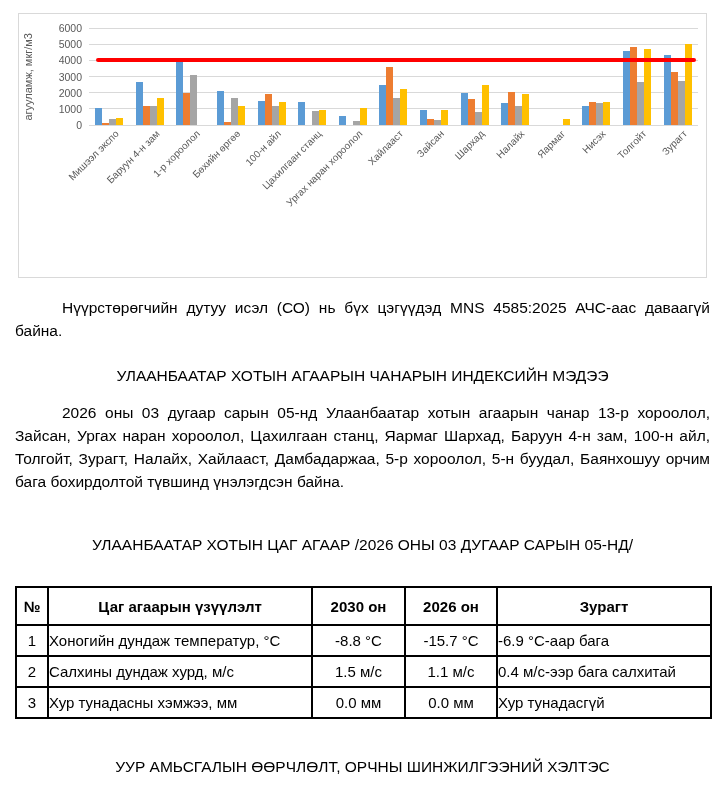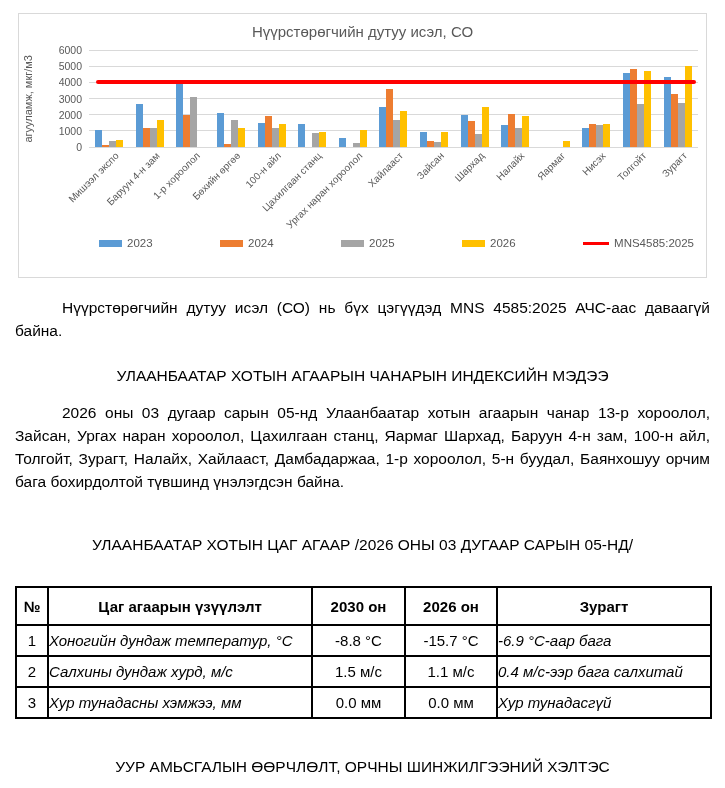--- a/index.html
+++ b/index.html
@@ -56,30 +56,29 @@
   }
   table.weather th, table.weather td { border: 2px solid #000; font-size: 15px; padding: 0; }
   table.weather th { font-weight: bold; height: 38px; text-align: center; }
   table.weather td { height: 31px; }
   .col-num { width: 32px; }
   .col-ind { width: 264px; }
   .col-y1  { width: 93px; }
   .col-y2  { width: 92px; }
   .col-note{ width: 214px; }
   td.center { text-align: center; }
-  td.padded { padding-left: 9px; text-align: left; font-style: italic; }
+  td.padded { padding-left: 9px; text-align: left; }
   
   .footer { margin-top: 36px; text-align: center; font-size: 15.5px; line-height: 23px; }
   .caret { display: inline-block; width: 0; height: 15px; border-left: 1px solid #000; vertical-align: -2px; margin-right: 1px; }
 </style>
 </head>
 <body>
 
 <div class="chart-frame">
-  <div class="chart-title">Нүүрстөрөгчийн дутуу исэл, СО</div>
   <div class="chart-body">
     <div class="y-axis-title">
       <span>агууламж, мкг/м3</span>
     </div>
     <div class="y-ticks" id="y-ticks">
         <div class="y-tick" style="bottom: calc(0% - 6px);">0</div>
         <div class="y-tick" style="bottom: calc(16.6667% - 6px);">1000</div>
         <div class="y-tick" style="bottom: calc(33.3333% - 6px);">2000</div>
         <div class="y-tick" style="bottom: calc(50% - 6px);">3000</div>
         <div class="y-tick" style="bottom: calc(66.6667% - 6px); margin-left: 20px;">4000</div>
@@ -229,48 +228,26 @@
       <div class="x-label-anchor" style="left: 83.4667%;">
         <span class="x-label">Нисэх</span>
       </div>
       <div class="x-label-anchor" style="left: 90.1333%;">
         <span class="x-label">Толгойт</span>
       </div>
       <div class="x-label-anchor" style="left: 96.8%;">
         <span class="x-label">Зурагт</span>
       </div>
     </div>
-  <div class="legend" id="legend">
-      <div class="legend-item">
-        <div class="legend-swatch" style="background: rgb(91, 155, 213);"></div>
-        <span>2023</span>
-      </div>
-      <div class="legend-item">
-        <div class="legend-swatch" style="background: rgb(237, 125, 49);"></div>
-        <span>2024</span>
-      </div>
-      <div class="legend-item">
-        <div class="legend-swatch" style="background: rgb(165, 165, 165);"></div>
-        <span>2025</span>
-      </div>
-      <div class="legend-item">
-        <div class="legend-swatch" style="background: rgb(255, 192, 0);"></div>
-        <span>2026</span>
-      </div>
-      <div class="legend-item">
-        <div class="legend-line" style="background: rgb(255, 0, 0);"></div>
-        <span>MNS4585:2025</span>
-      </div>
-    </div>
 </div>
 
 <p class="para">Нүүрстөрөгчийн дутуу исэл (СО) нь бүх цэгүүдэд MNS 4585:2025 АЧС-аас даваагүй байна.</p>
 
 <div class="heading">УЛААНБААТАР ХОТЫН АГААРЫН ЧАНАРЫН ИНДЕКСИЙН МЭДЭЭ</div>
-<p class="para second">2026 оны 03 дугаар сарын 05-нд Улаанбаатар хотын агаарын чанар 13-р хороолол, Зайсан, Ургах наран хороолол, Цахилгаан станц, Яармаг Шархад, Баруун 4-н зам, 100-н айл, Толгойт, Зурагт, Налайх, Хайлааст, Дамбадаржаа, 1-р хороолол, 5-н буудал, Баянхошуу орчим бага бохирдолтой түвшинд үнэлэгдсэн байна.</p>
+<p class="para second">2026 оны 03 дугаар сарын 05-нд Улаанбаатар хотын агаарын чанар 13-р хороолол, Зайсан, Ургах наран хороолол, Цахилгаан станц, Яармаг Шархад, Баруун 4-н зам, 100-н айл, Толгойт, Зурагт, Налайх, Хайлааст, Дамбадаржаа, 5-р хороолол, 5-н буудал, Баянхошуу орчим бага бохирдолтой түвшинд үнэлэгдсэн байна.</p>
 
 <div class="heading second">УЛААНБААТАР ХОТЫН ЦАГ АГААР /2026 ОНЫ 03 ДУГААР САРЫН 05-НД/</div>
 
 <table class="weather">
   <colgroup>
     <col class="col-num">
       <col class="col-ind">
       <col class="col-y1">
       <col class="col-y2">
       <col class="col-note">

